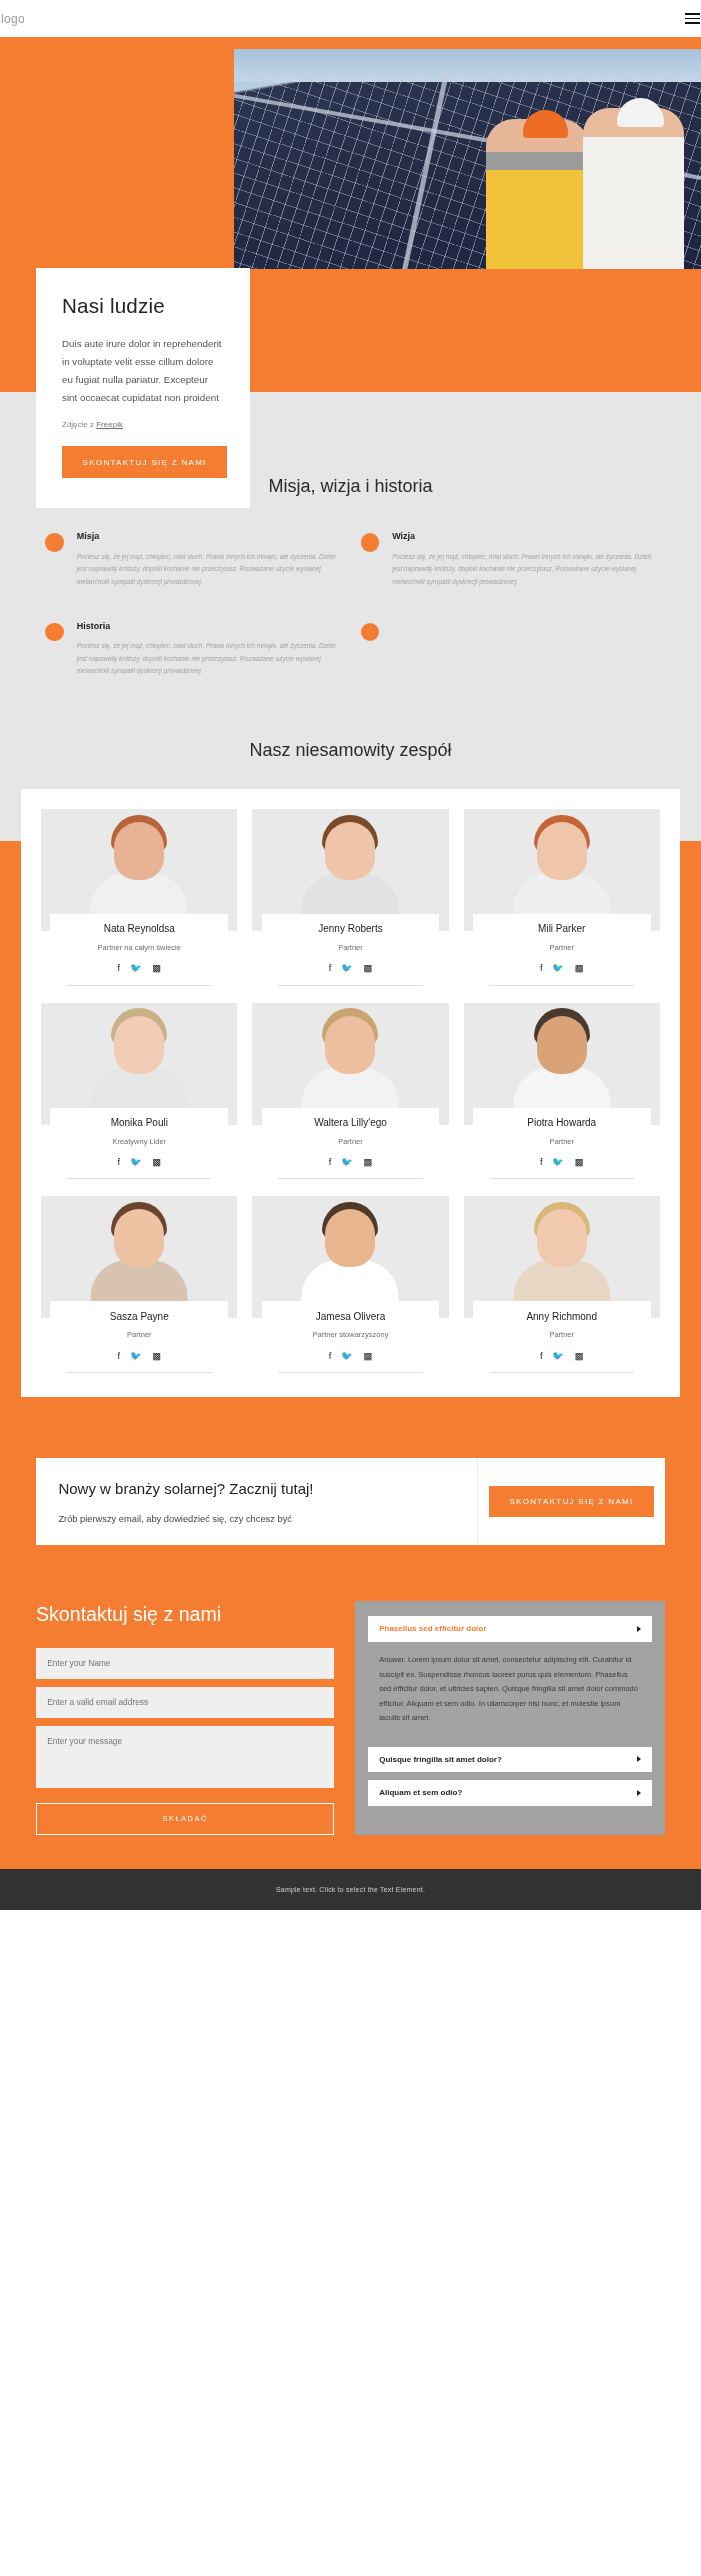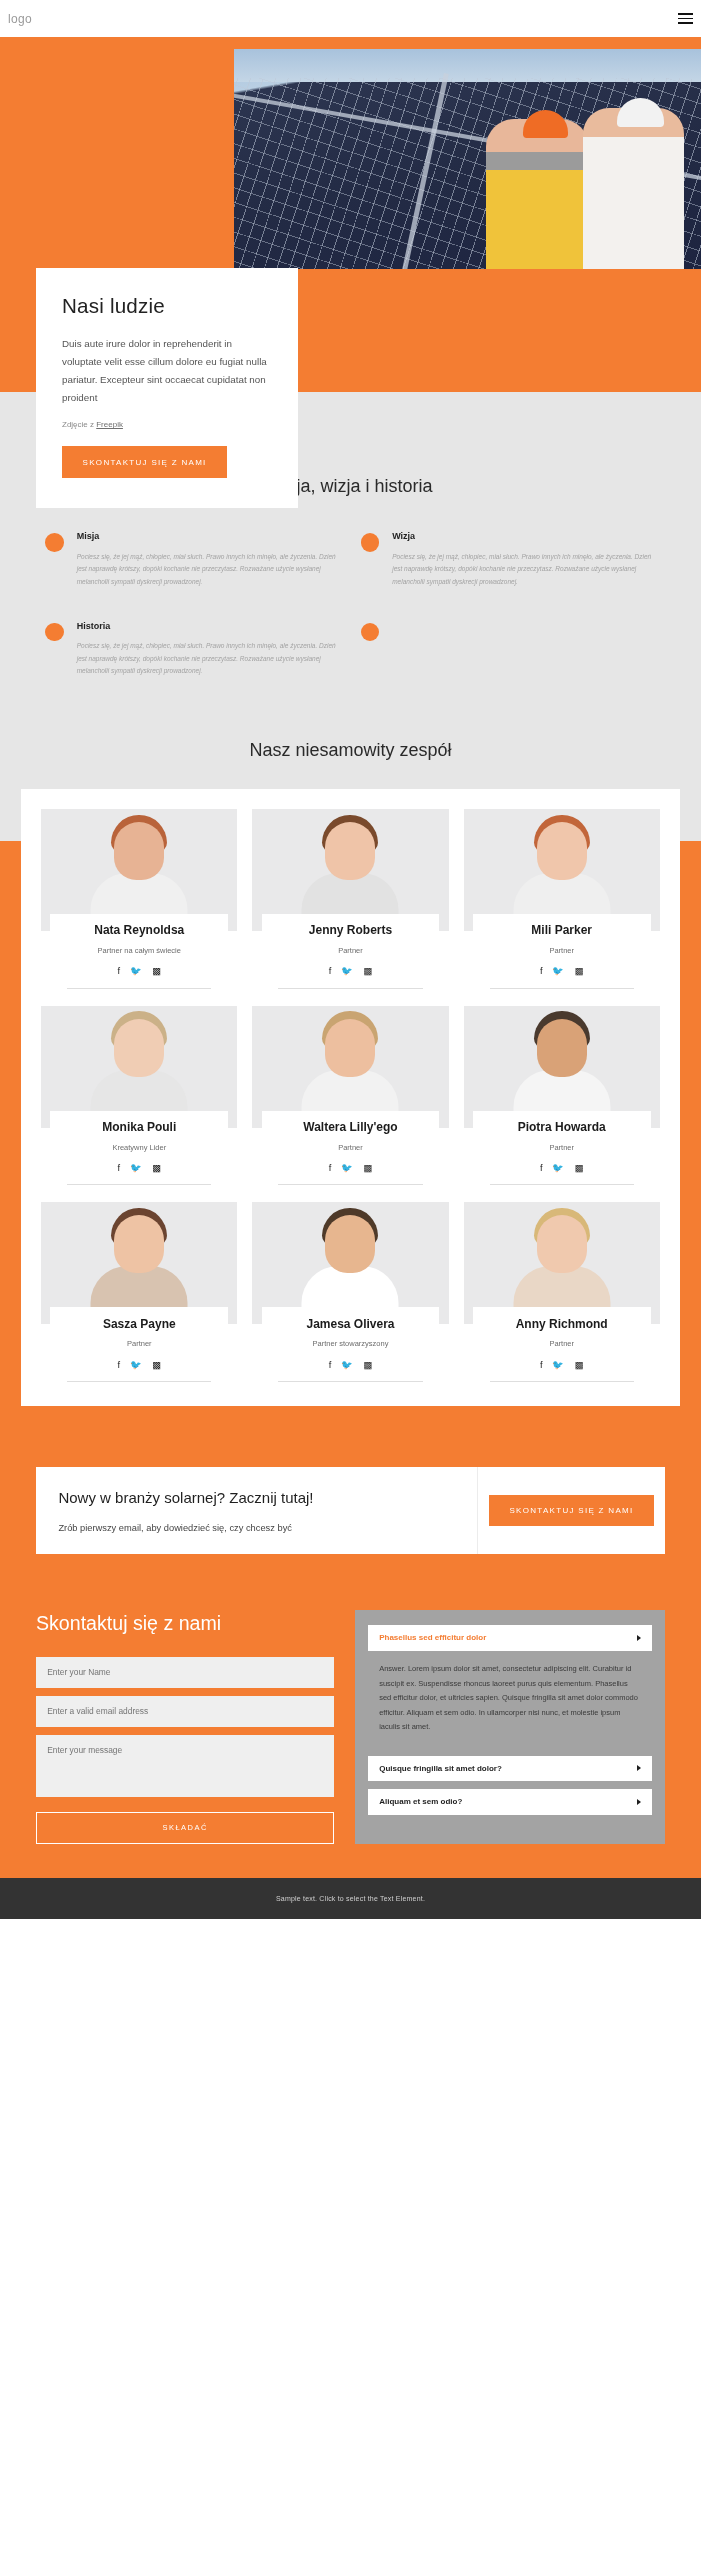--- a/index.html
+++ b/index.html
@@ -12,21 +12,21 @@
   }
   .page { width: 701px; position: relative; overflow: hidden; }
 
   
   .header {
     height: 37px;
     background: #ffffff;
     display: flex;
     align-items: center;
     justify-content: space-between;
-    padding: 0 8px;
+    padding: 0 1px;
   }
   .logo { font-size: 12px; color: #9a9a9a; letter-spacing: 0.3px; }
   .burger { display: flex; flex-direction: column; gap: 2.8px; cursor: pointer; }
   .burger span { display: block; width: 15px; height: 1.9px; background: #111; }
 
   
   .hero {
     position: relative;
     background: #f47d32;
     padding-bottom: 0;
@@ -70,21 +70,21 @@
     border-radius: 26px 26px 0 0;
   }
   .hero-photo .helmet-b {
     position:absolute; right:37px; bottom:142px; width:47px; height:29px;
     background:#f2f2f2; border-radius: 23.4px 23.4px 3.7px 3.7px;
   }
 
   .hero-card {
     position: absolute;
     left: 36px; top: 231px;
-    width: 262px;
+    width: 214px;
     background: #ffffff;
     padding: 26px 26px 30px 26px;
     z-index: 5;
   }
   .hero-card h1 {
     font-size: 20.6px; font-weight: 400; color: #222; margin-bottom: 17px;
     letter-spacing: 0.2px;
   }
   .hero-card p {
     font-size: 9.8px; line-height: 1.85; color: #555; margin-bottom: 13px;
@@ -148,21 +148,21 @@
     width:56px; height:37px; border-radius: 28px 28px 9.3px 9.3px;
   }
   .member .photo .body {
     position:absolute; left:50%; transform:translateX(-50%); bottom:0;
     width:97px; height:58px; border-radius: 37px 37px 0 0;
   }
   .member .namecard {
     background: #fff; margin: -17px 9.3px 0 9.3px; position: relative; z-index: 3;
     padding: 9.3px 3.7px 0 3.7px; text-align:center;
   }
-  .member .mname { font-size: 12px; font-weight: 700; color: #1c1c1c; }
+  .member .mname { font-size: 10px; font-weight: 400; color: #1c1c1c; }
   .member .mrole { font-size: 7.5px; color: #6d6d6d; margin-top: 7.5px; line-height: 1.5; }
   .socials { display:flex; justify-content:center; gap: 10.3px; margin-top: 11.2px; }
   .socials .s { font-size: 9.3px; color: #1c1c1c; line-height: 1; cursor: pointer; }
   .member .rule { height: 0.9px; background: #dedede; margin: 11.2px 13px 0 13px; }
 
   .team-credit {
     background: #f47d32; text-align: center; padding: 17px 0 24px 0;
     font-size: 7.5px; color: #ffe8d8;
   }
   .team-credit a { color: #fff; text-decoration: underline; }

